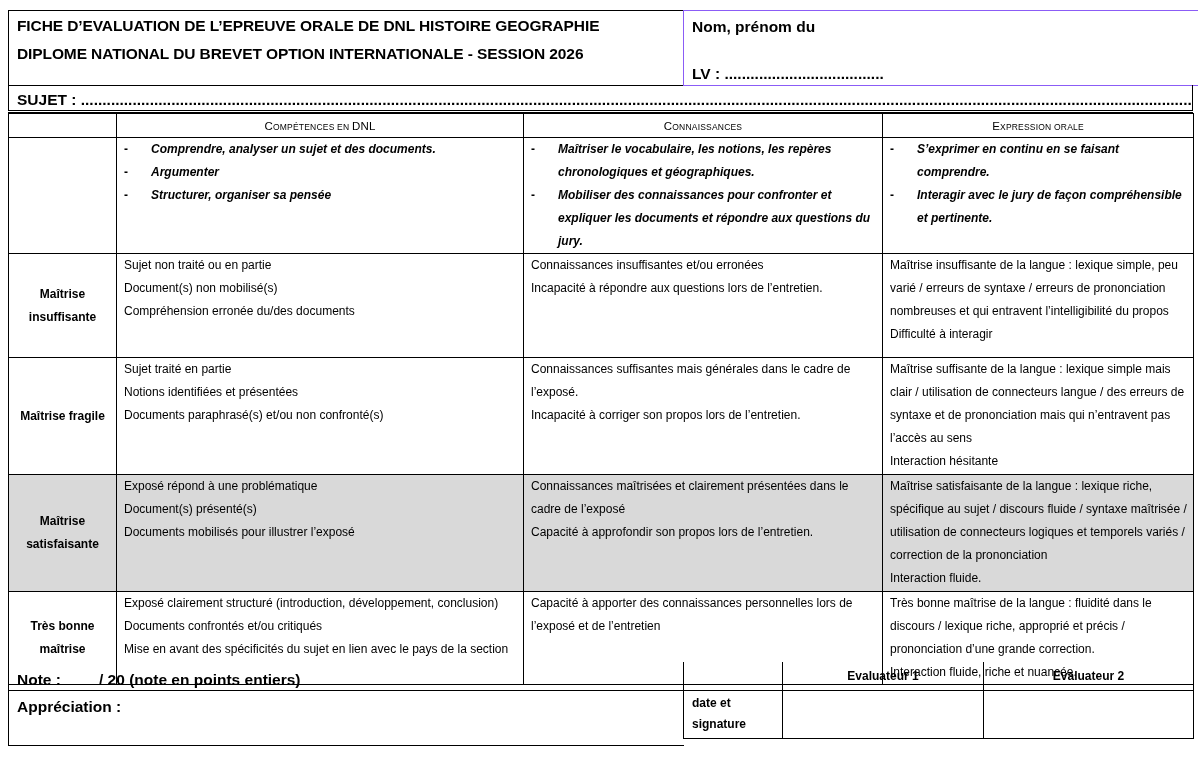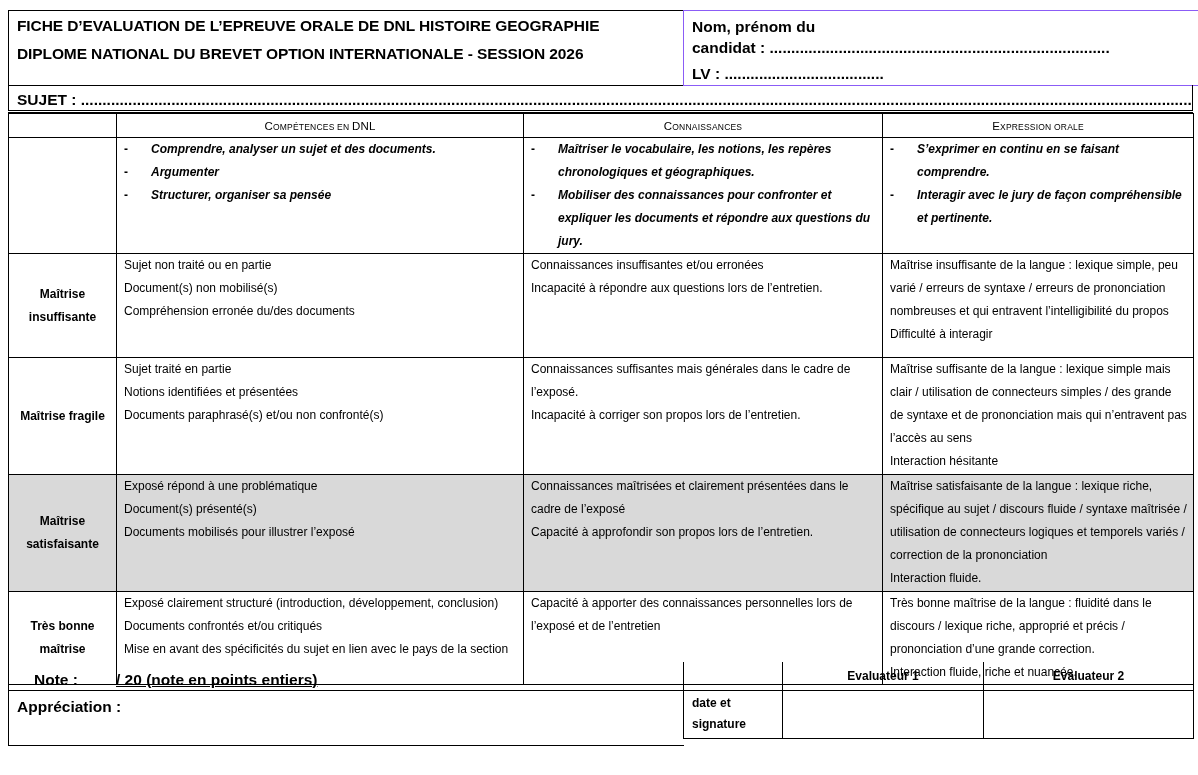--- a/index.html
+++ b/index.html
@@ -21,39 +21,38 @@
   .sc-small { font-size:8.5px; text-transform:uppercase; }
   .rowlabel { text-align:center; vertical-align:middle !important; font-weight:bold; font-size:12px; line-height:23px; }
   .cell { font-size:12px; line-height:23px; padding:0 6px 0 7px !important; }
   .cell div { white-space:normal; }
   .intro li { list-style:none; position:relative; padding-left:27px; font-style:italic; font-size:12px; line-height:23px; }
   .intro li::before { content:"-"; position:absolute; left:0; font-style:normal; }
   .intro ul { margin:0; padding:0;font-weight:bold; }
   .gray td { background:#d9d9d9;margin-left:12px; }
 
   .note { left:8px; top:662px; width:676px; height:29px; border:1px solid #000; border-top:none; border-right:none;
-          font-weight:bold; font-size:15.5px; padding-left:25px; line-height:35px;text-decoration:underline; }
+          font-weight:bold; font-size:15.5px; padding-left:8px; line-height:35px; }
   .note .nl { display:inline-block; width:82px; }
   .appr { left:8px; top:690px; width:676px; height:56px; border-left:1px solid #000; border-bottom:1px solid #000;
           font-weight:bold; font-size:15.5px; padding-left:8px; line-height:34px; }
   table.eval { position:absolute; left:683px; top:662px; width:510px; border-collapse:collapse; table-layout:fixed; }
   table.eval td { border:1px solid #000; font-size:12px; font-weight:bold; padding:0 0 0 8px; }
   table.eval tr:first-child td { border-top:none; }
   table.eval .c { text-align:center; padding:0; }
 </style>
 </head>
 <body>
 
 <div class="abs hdr-left">
   <div class="title-line" style="top:6px;">FICHE D’EVALUATION DE L’EPREUVE ORALE DE DNL HISTOIRE GEOGRAPHIE</div>
   <div class="title-line" style="top:34px;">DIPLOME NATIONAL DU BREVET OPTION INTERNATIONALE - SESSION 2026</div>
 </div>
 <div class="abs hdr-right">
   <div class="cand-line" style="top:7px;">Nom, prénom du</div>
-  <div class="cand-line" style="top:28px;">candidat : ...............................................................................</div>
   <div class="cand-line" style="top:54px;">LV : .....................................</div>
 </div>
 <div class="abs sujet">SUJET : .......................................................................................................................................................................................................................................................................................................</div>
 <div class="abs dbl"></div>
 
 <table class="main">
   <colgroup>
     <col style="width:108px">
       <col style="width:407px">
       <col style="width:359px">
@@ -121,21 +120,21 @@
         <td class="cell">
           <div>Sujet traité en partie</div>
           <div>Notions identifiées et présentées</div>
           <div>Documents paraphrasé(s) et/ou non confronté(s)</div>
         </td>
         <td class="cell">
           <div>Connaissances suffisantes mais générales dans le cadre de l’exposé.</div>
           <div>Incapacité à corriger son propos lors de l’entretien.</div>
         </td>
         <td class="cell">
-          <div>Maîtrise suffisante de la langue : lexique simple mais clair / utilisation de connecteurs simples / des grande de syntaxe et de prononciation mais qui n’entravent pas l’accès au sens</div>
+          <div>Maîtrise suffisante de la langue : lexique simple mais clair / utilisation de connecteurs langue / des erreurs de syntaxe et de prononciation mais qui n’entravent pas l’accès au sens</div>
           <div>Interaction hésitante</div>
         </td>
       </tr>
   <tr style="height:117px;" class="gray">
         <td class="rowlabel">
           <div>Maîtrise</div>
           <div>satisfaisante</div>
         </td>
         <td class="cell">
           <div>Exposé répond à une problématique</div>

